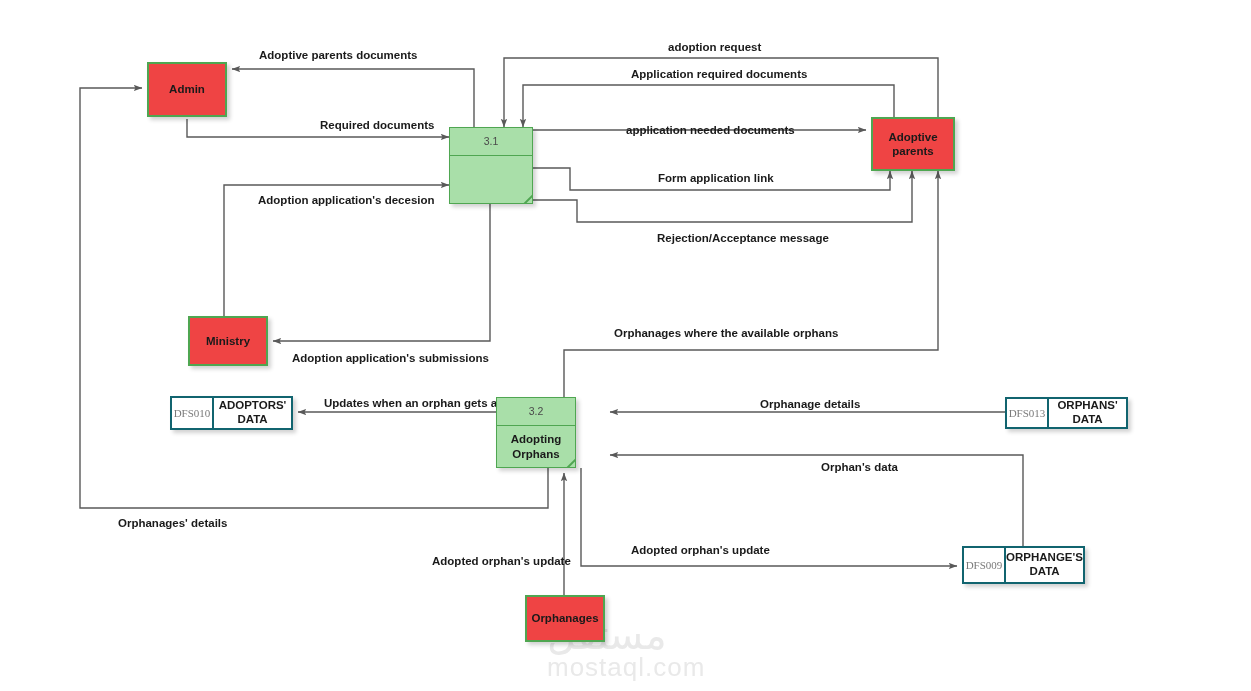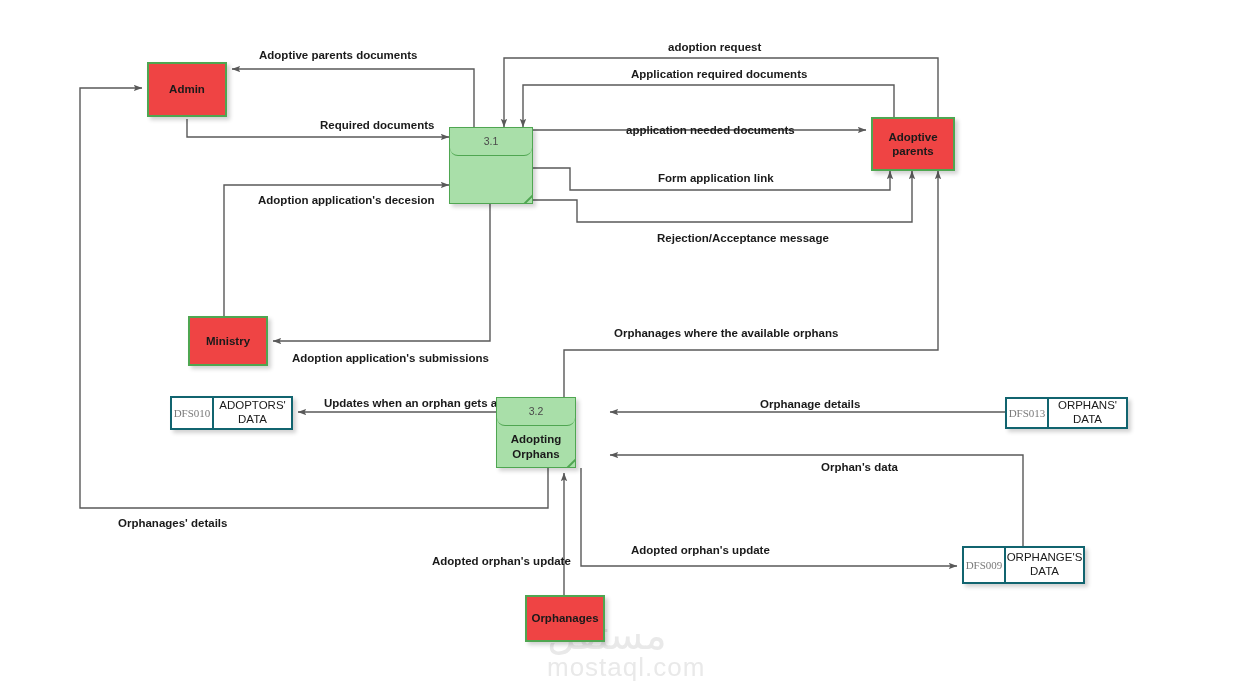--- a/index.html
+++ b/index.html
@@ -7,32 +7,32 @@
   #diagram-root{position:relative;width:1006px;height:691px;}
   svg.canvas{position:absolute;left:0;top:0;width:1251px;height:691px;}
   .flow-line{fill:none;stroke:#595959;stroke-width:1.4;}
   .edge-label{font-family:"Liberation Sans",sans-serif;font-size:11.5px;font-weight:bold;fill:#1a1a1a;}
   .entity-box{position:absolute;background:#ef4444;border:2.2px solid #4fa651;box-sizing:border-box;
     box-shadow:3px 3px 4px rgba(0,0,0,0.18);display:flex;align-items:center;justify-content:center;}
   .entity-label{font-size:11.5px;font-weight:bold;color:#1a1a1a;text-align:center;line-height:1.25;}
   .process-box{position:absolute;box-sizing:border-box;border:1.6px solid #4fa651;background:#a9dfa9;
     box-shadow:3px 3px 4px rgba(0,0,0,0.18);display:flex;flex-direction:column;overflow:hidden;}
   .process-num{height:27px;line-height:27px;text-align:center;font-size:10.5px;color:#4a4a4a;
-    border-bottom:1.6px solid #4fa651;background:#a9dfa9;border-radius:8px;}
+    border-bottom:1.6px solid #4fa651;background:#a9dfa9;}
   .process-name{flex:1;display:flex;align-items:center;justify-content:center;text-align:center;
     font-size:11.5px;font-weight:bold;color:#1a1a1a;line-height:1.25;background:#a9dfa9;}
   .process-corner{position:absolute;right:0;bottom:0;width:14px;height:14px;overflow:hidden;}
   .process-corner:after{content:"";position:absolute;right:-9px;bottom:3px;width:24px;height:1.6px;
     background:#4fa651;transform:rotate(-45deg);transform-origin:center;}
   .store-box{position:absolute;display:flex;box-sizing:border-box;border:2px solid #11646f;
     background:#ffffff;box-shadow:3px 3px 4px rgba(0,0,0,0.18);}
   .store-id{width:40px;display:flex;align-items:center;justify-content:center;
     border-right:2px solid #11646f;font-size:11px;color:#7a7a7a;font-family:"Liberation Serif",serif;}
   .store-name{flex:1;display:flex;align-items:center;justify-content:center;text-align:center;
-    font-size:11.5px;font-weight:normal;color:#1a1a1a;line-height:1.2;}
+    font-size:11.5px;font-weight:bold;color:#1a1a1a;line-height:1.2;}
   .watermark{position:absolute;left:0;top:0;width:100%;height:100%;pointer-events:none;}
   .wm-ar{position:absolute;left:547px;top:612px;font-size:40px;color:#e9e9e9;
     font-family:"DejaVu Sans",sans-serif;letter-spacing:1px;}
   .wm-en{position:absolute;left:547px;top:652px;font-size:26px;color:#e9e9e9;
     font-family:"Liberation Sans",sans-serif;letter-spacing:1px;}
 </style>
 </head>
 <body>
 
 <div id="diagram-root">

